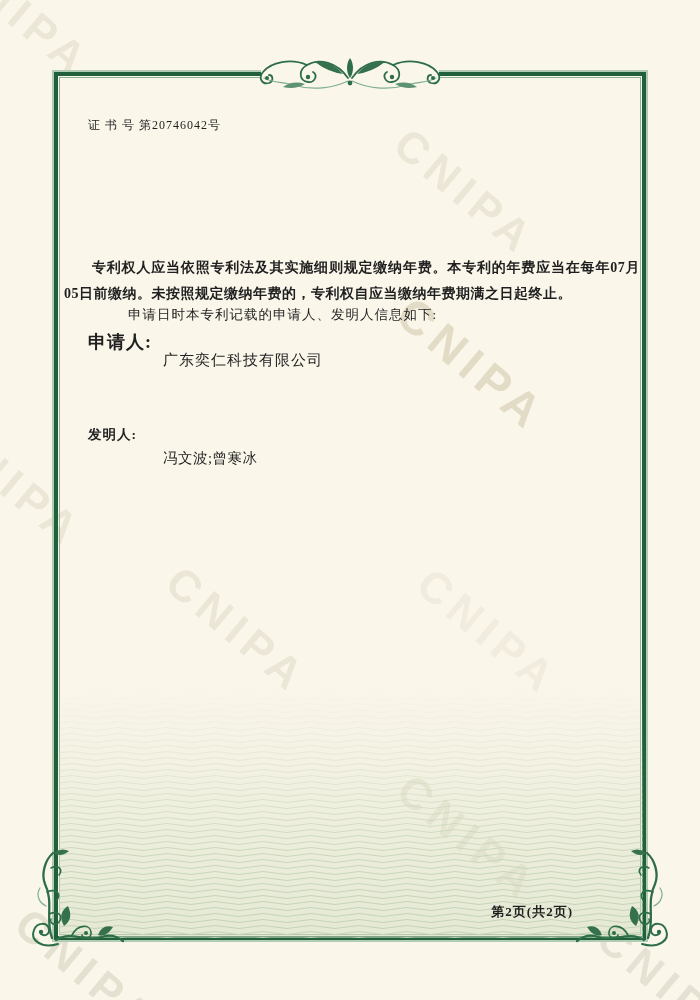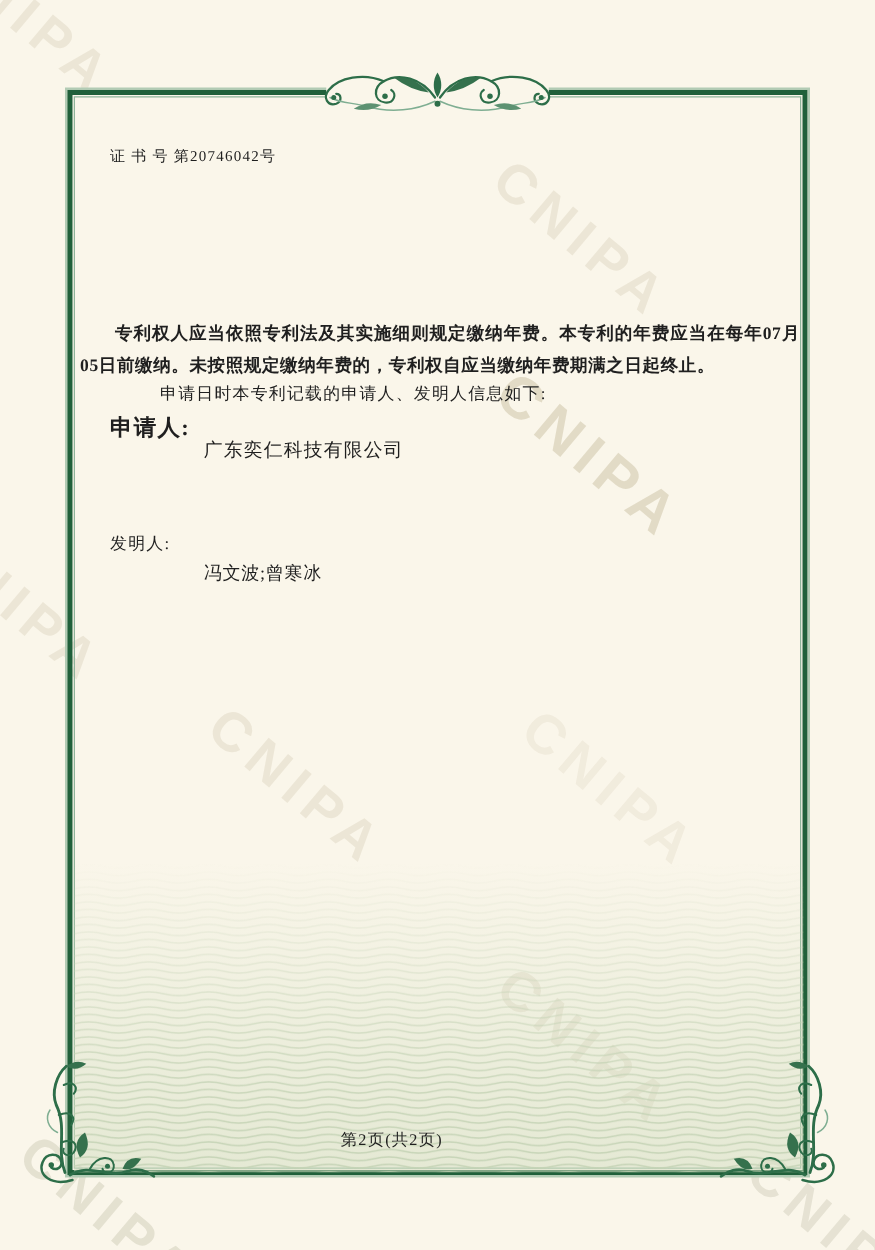--- a/index.html
+++ b/index.html
@@ -59,25 +59,25 @@
     font-size:12px;letter-spacing:1px;
   }
   .fee{
     left:64px;top:227px;width:576px;
     font-size:14px;font-weight:bold;line-height:26px;
     text-align:justify;text-indent:2em;letter-spacing:0.5px;margin-top:28px;
   }
   .intro{left:92px;top:306px;font-size:13.5px;font-weight:normal;letter-spacing:1px;padding-left:36px;}
   .app-label{left:88px;top:330px;font-size:18px;font-weight:bold;letter-spacing:1px;}
   .app-name{left:163px;top:351px;font-size:15px;letter-spacing:1px;}
-  .inv-label{left:88px;top:426px;font-size:13.5px;font-weight:normal;letter-spacing:1px;}
+  .inv-label{left:88px;top:426px;font-size:13.5px;font-weight:bold;letter-spacing:1px;}
   .inv-name{left:163px;top:449px;font-size:14.5px;letter-spacing:0.5px;}
   .page-num{
-    left:54px;top:903px;width:519px;text-align:center;
-    font-size:13px;font-weight:normal;letter-spacing:1px;
+    left:54px;top:903px;width:519px;text-align:right;
+    font-size:13px;font-weight:bold;letter-spacing:1px;
     z-index:5;
   }
 </style>
 </head>
 <body>
 
 <span class="wm wm1">CNIPA</span>
 <span class="wm wm2">CNIPA</span>
 <span class="wm wm3 strong">CNIPA</span>
 <span class="wm wm4">CNIPA</span>

